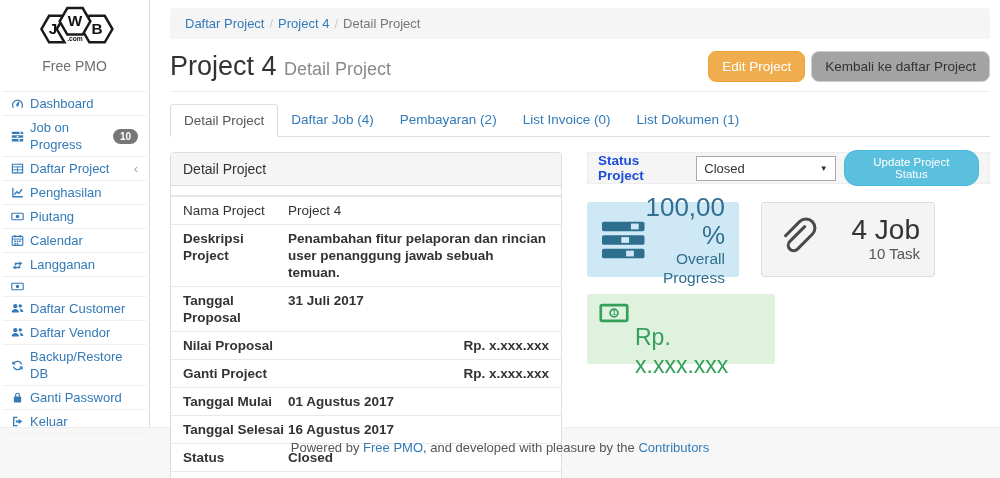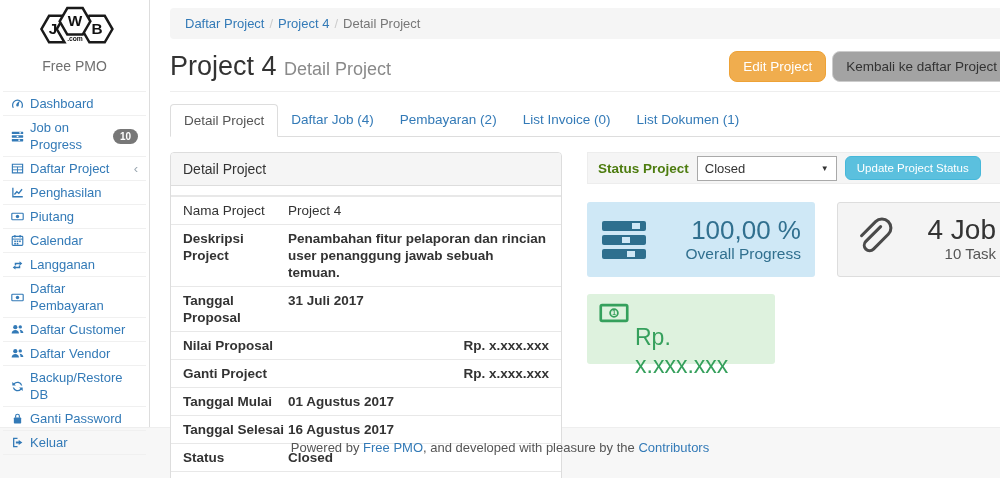--- a/index.html
+++ b/index.html
@@ -77,35 +77,35 @@
   .dvalue { flex:1; }
   .dvalue.right { text-align:right; }
   .dvalue a { color:#337ab7; text-decoration:underline; cursor:pointer; }
 
   
   .right-col { flex:1; margin-left:25px; }
   .status-bar {
     background:#f5f5f5; border:1px solid #ededed; padding:4px 10px;
     display:flex; align-items:center; gap:8px; height:32px;
   }
-  .status-label { font-weight:bold; color:#4d7c0f; font-size:13.5px; }
+  .status-label { font-weight:bold; color:#1d4ed8; font-size:13.5px; }
   .select {
     width:140px; height:25px; background:#fff; border:1px solid #a9a9a9;
     font-size:13px; color:#333; display:flex; align-items:center;
     justify-content:space-between; padding:0 7px; cursor:pointer;
   }
   .select .caret { font-size:8px; color:#333; }
   .btn-info {
     background:#5bc0de; border:1px solid #46b8da; color:#fff;
-    font-size:11.5px; padding:5px 11px; border-radius:6px; cursor:pointer; font-family:inherit;
+    font-size:11.5px; padding:5px 11px; border-radius:13px; cursor:pointer; font-family:inherit;
   }
 
   .boxes-row { display:flex; gap:22px; margin-top:18px; }
   .stat-box { border-radius:3px; padding:10px 14px; display:flex; align-items:center; }
-  .box-progress { width:228px; height:75px; background:#cfe8f6; color:#31708f; }
+  .box-progress { width:152px; height:75px; background:#cfe8f6; color:#31708f; }
   .box-jobs { width:174px; height:75px; background:#f4f4f4; border:1px solid #ddd; color:#333; }
   .stat-text { flex:1; text-align:right; }
   .stat-value { font-size:26px; line-height:28px; }
   .stat-label { font-size:15.5px; line-height:19px; }
   .box-jobs .stat-value { font-size:28px; color:#333; }
   .box-jobs .stat-label { font-size:15px; color:#555; }
 
   .box-earnings {
     width:188px; height:70px; background:#def2de; color:#35a05c;
     border-radius:3px; padding:9px 12px; margin-top:17px;
@@ -202,21 +202,20 @@
             <path d="M4.6 9V5.8h5.9V4l3.4 2.7-3.4 2.7V7.6H6.4V9z"></path>
             <path d="M11.4 7v3.2H5.5V12L2.1 9.3l3.4-2.7v1.8h4.1V7z" transform="translate(0,2.3)"></path>
           </svg>
         <span>Langganan</span>
       </li>
       <li>
         <svg class="mi" viewBox="0 0 16 16">
             <rect x="1" y="4" width="14" height="8" rx="1" fill="none" stroke="currentColor" stroke-width="1.4"></rect>
             <circle cx="8" cy="8" r="2.1"></circle>
           </svg>
-        <span>Daftar Pembayaran</span>
       </li>
       <li>
         <svg class="mi" viewBox="0 0 16 16">
             <circle cx="5.3" cy="5.2" r="2.6"></circle>
             <path d="M.8 12.8c0-2.6 2-4.2 4.5-4.2s4.5 1.6 4.5 4.2z"></path>
             <circle cx="11.4" cy="4.8" r="2.1"></circle>
             <path d="M10.6 8.2c2.6 0 4.6 1.6 4.6 4.1h-3.4c0-1.7-.5-3-1.2-4.1z"></path>
           </svg>
         <span>Daftar Customer</span>
       </li>

